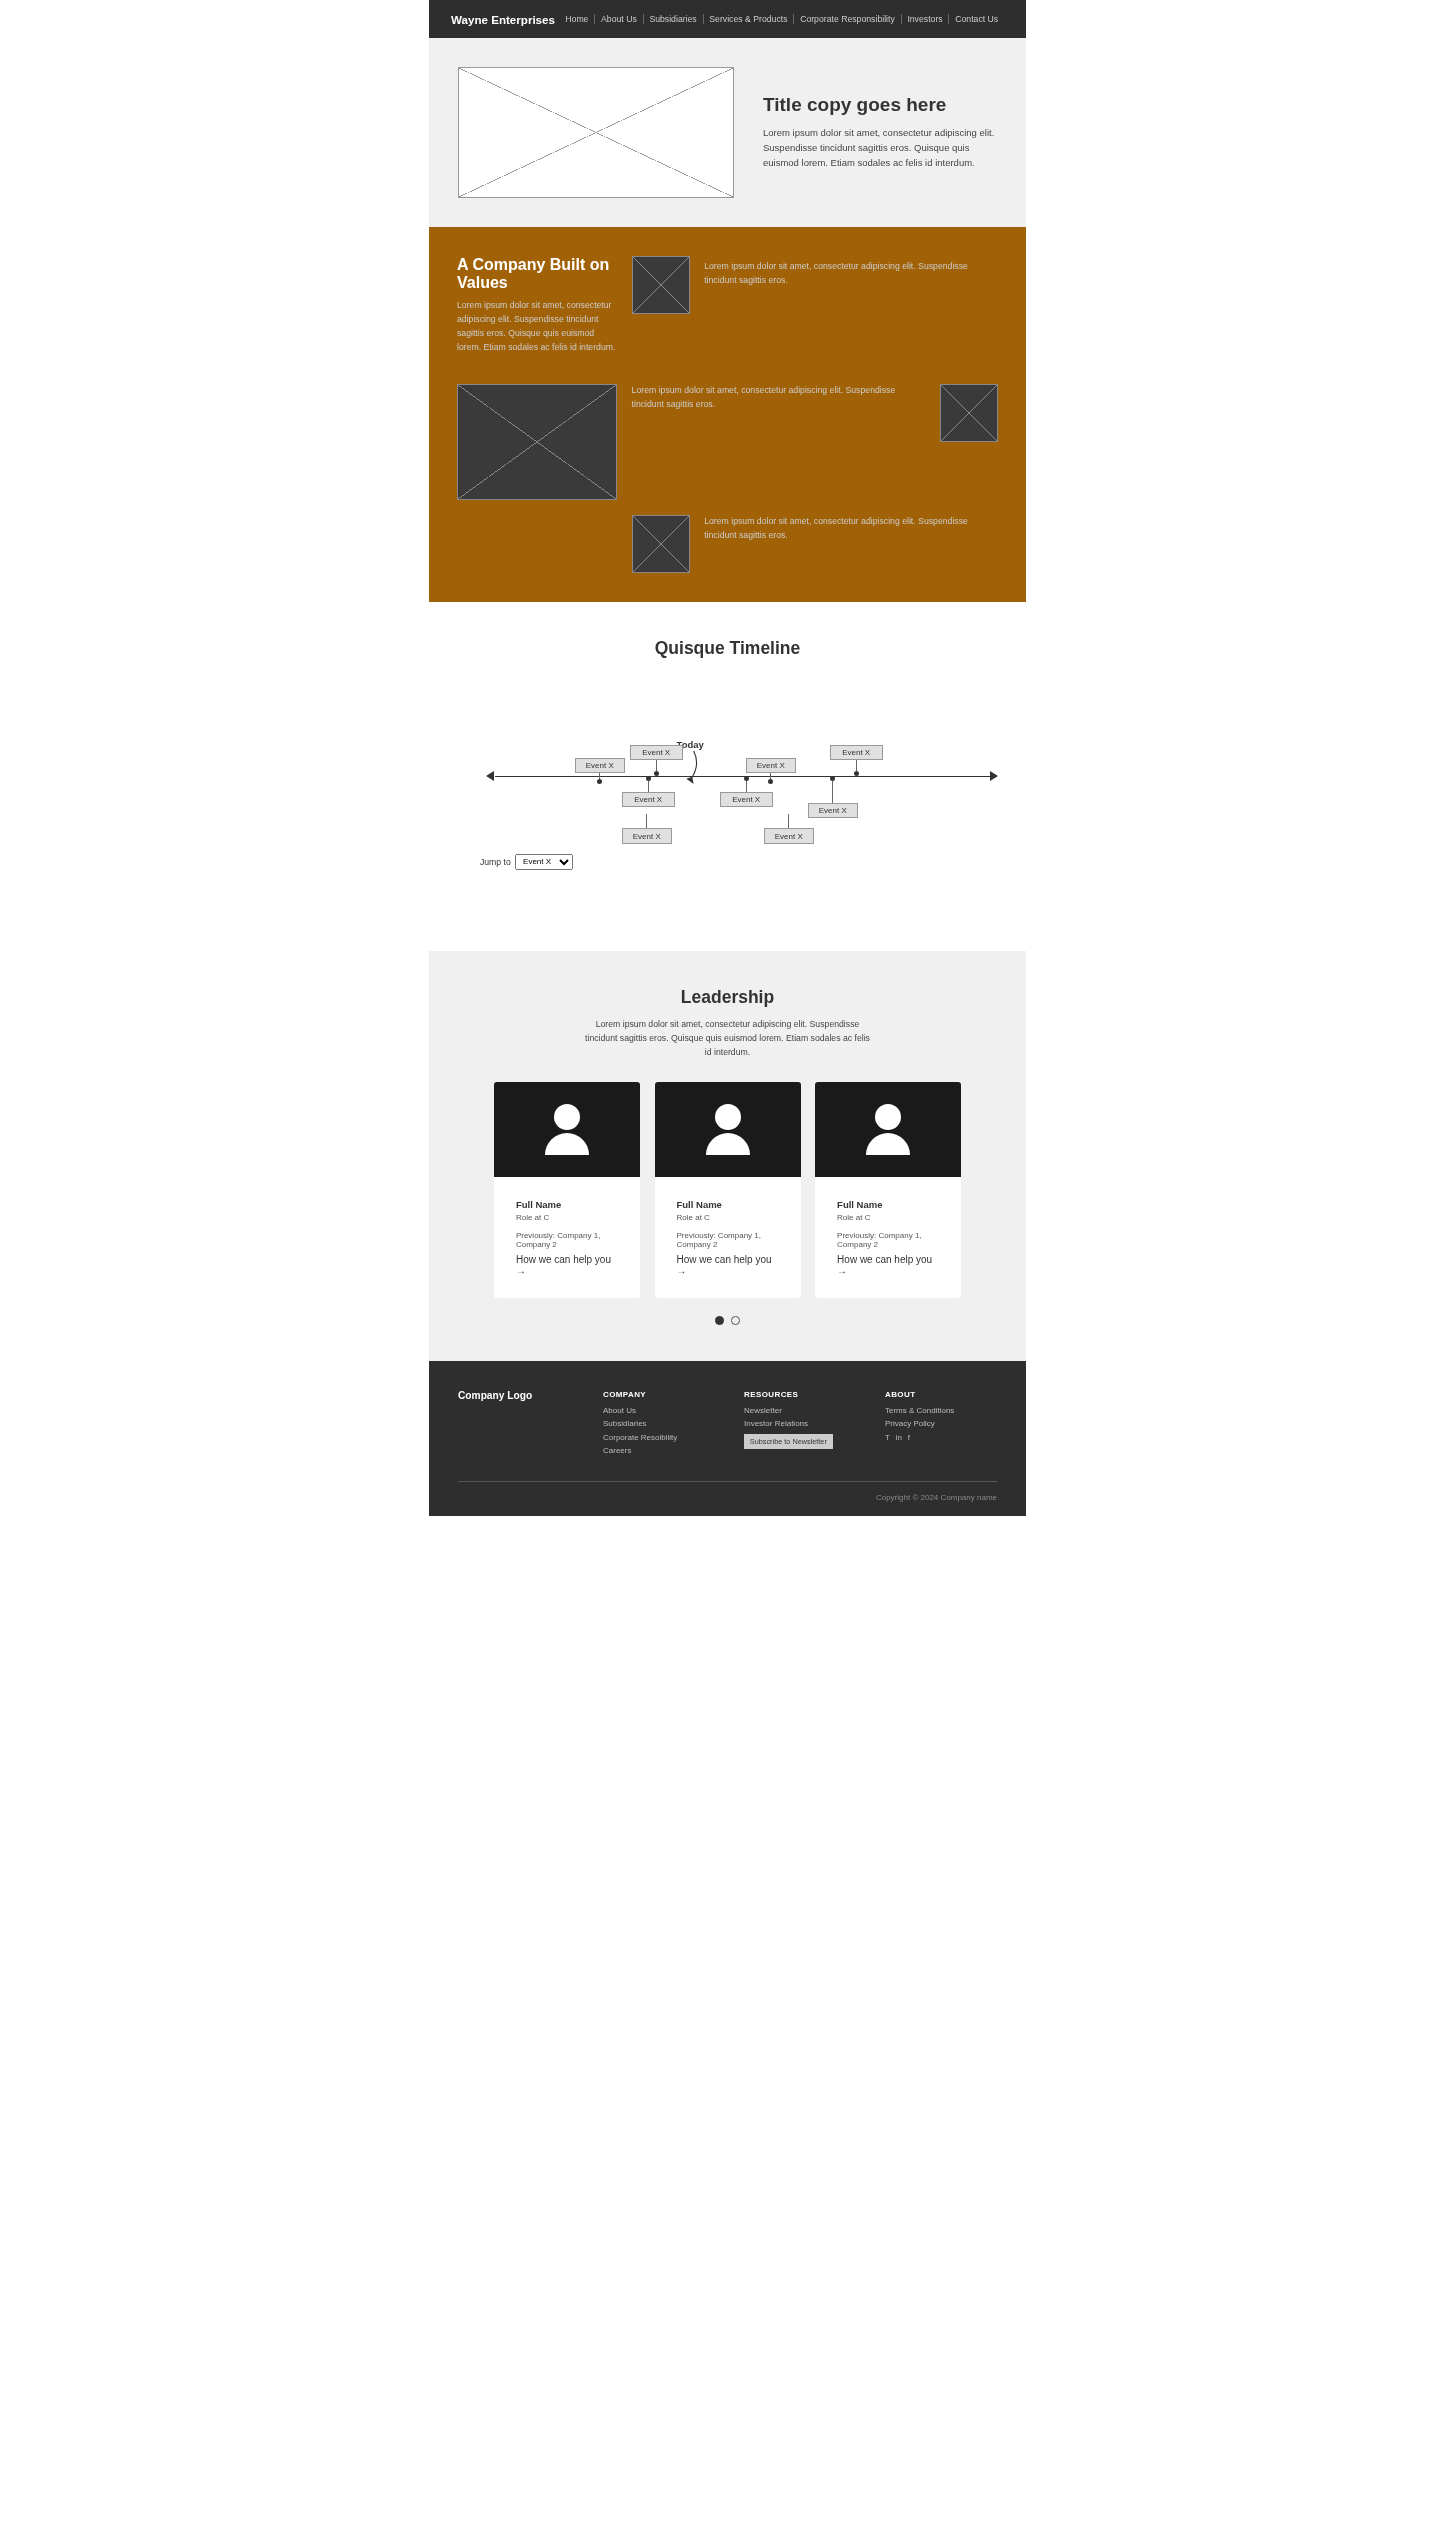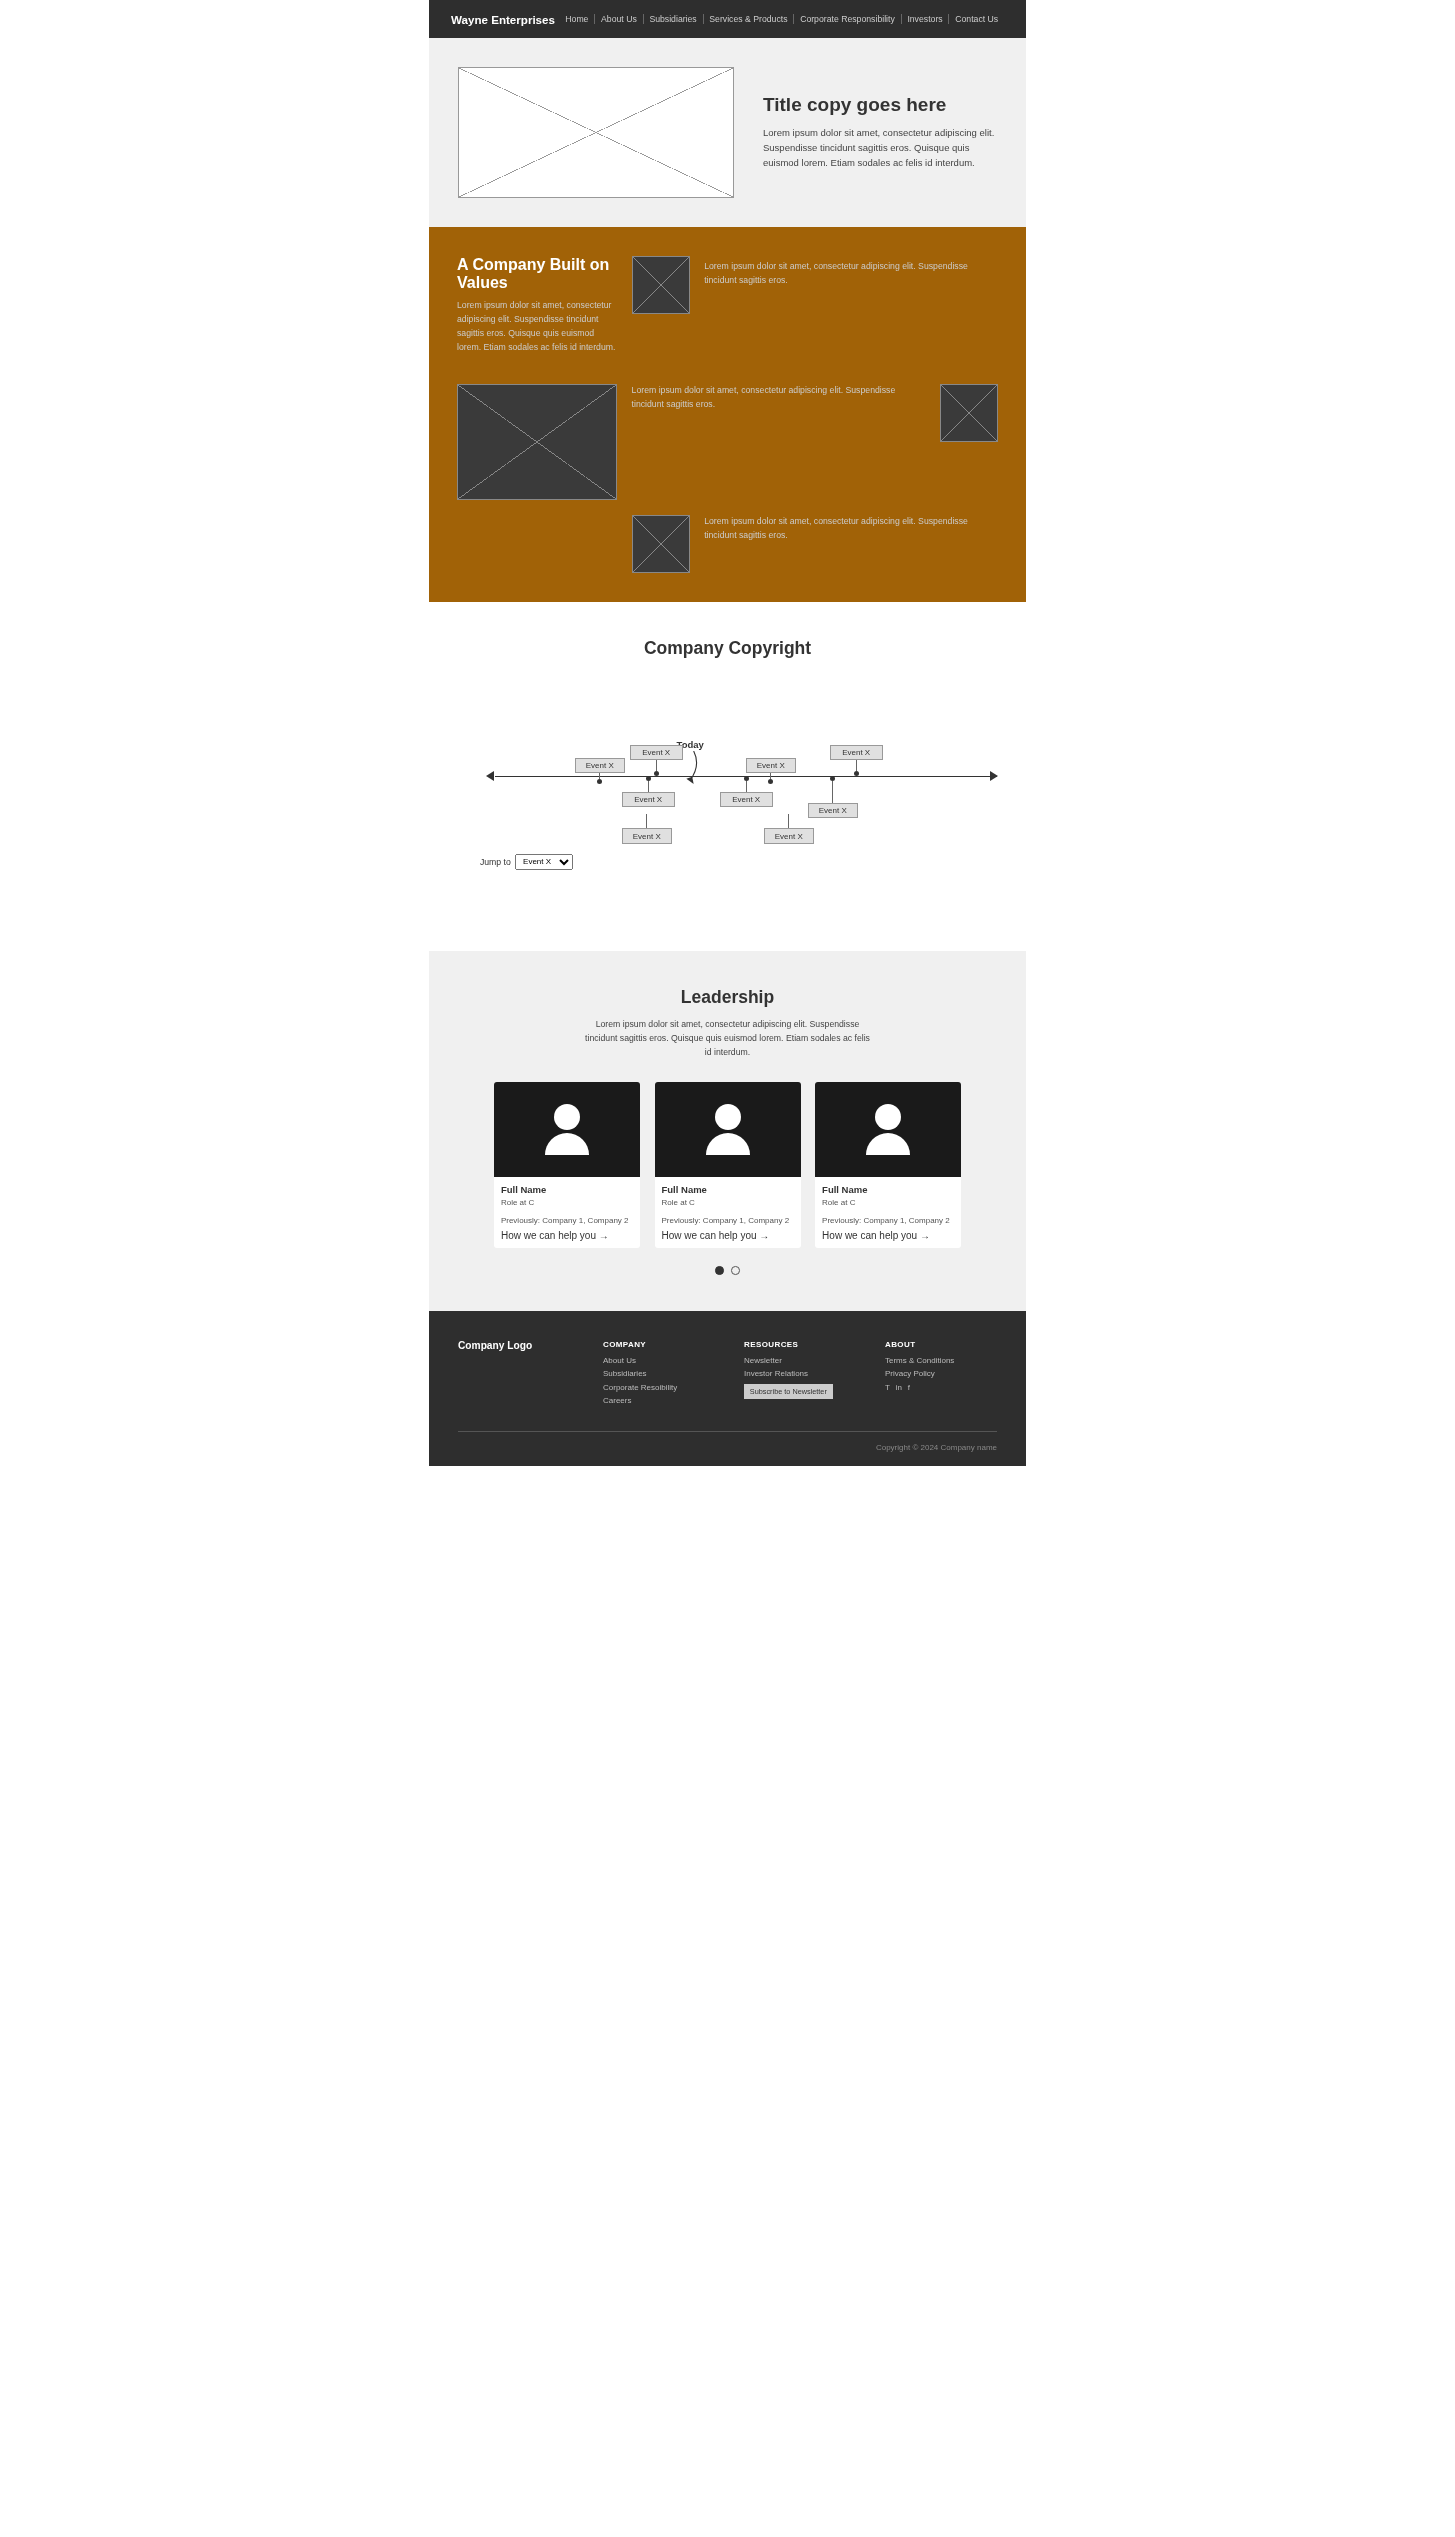--- a/index.html
+++ b/index.html
@@ -181,21 +181,21 @@
       background: #fff;
       margin-bottom: 2.9px;
     }
     .person-body {
       width: 44px;
       height: 22px;
       background: #fff;
       border-radius: 22px 22px 0 0;
     }
     .leader-info {
-      padding: 7px;
+      padding: 22px;
       border-radius: 26px;
     }
     .leader-name { font-size: 9.5px; font-weight: bold; margin-bottom: 2.9px; }
     .leader-role { font-size: 8px; color: #555; margin-bottom: 9px; }
     .leader-prev { font-size: 8px; color: #555; margin-bottom: 5.8px; }
     .leader-link { font-size: 10px; color: #333; }
 
     .carousel-dots {
       display: flex;
       justify-content: center;
@@ -332,21 +332,21 @@
     <div class="dark-bottom-img">
       <div class="img-placeholder img-sm"></div>
     </div>
     <div class="dark-bottom-text">
       <p>Lorem ipsum dolor sit amet, consectetur adipiscing elit. Suspendisse tincidunt sagittis eros.</p>
     </div>
   </div>
 </section>
 
 <section class="timeline-section">
-  <h2>Company Copyright</h2>
+  <h2>Quisque Timeline</h2>
 
   <div style="position:relative; width:100%; height:204px; padding: 0 14.6px;">
 
     <div style="position:absolute; top:73px; left:51px; right:14.6px; height:1.5px; background:#333;"></div>
 
     <div style="position:absolute; top:68px; right:13px; width:0; height:0; border-top:5.8px solid transparent; border-bottom:5.8px solid transparent; border-left:8.7px solid #333;"></div>
 
     <div style="position:absolute; top:68px; left:42px; width:0; height:0; border-top:5.8px solid transparent; border-bottom:5.8px solid transparent; border-right:8.7px solid #333;"></div>
 
     <div style="position:absolute; top:36px; left:233px; display:flex; flex-direction:column; align-items:center;">

